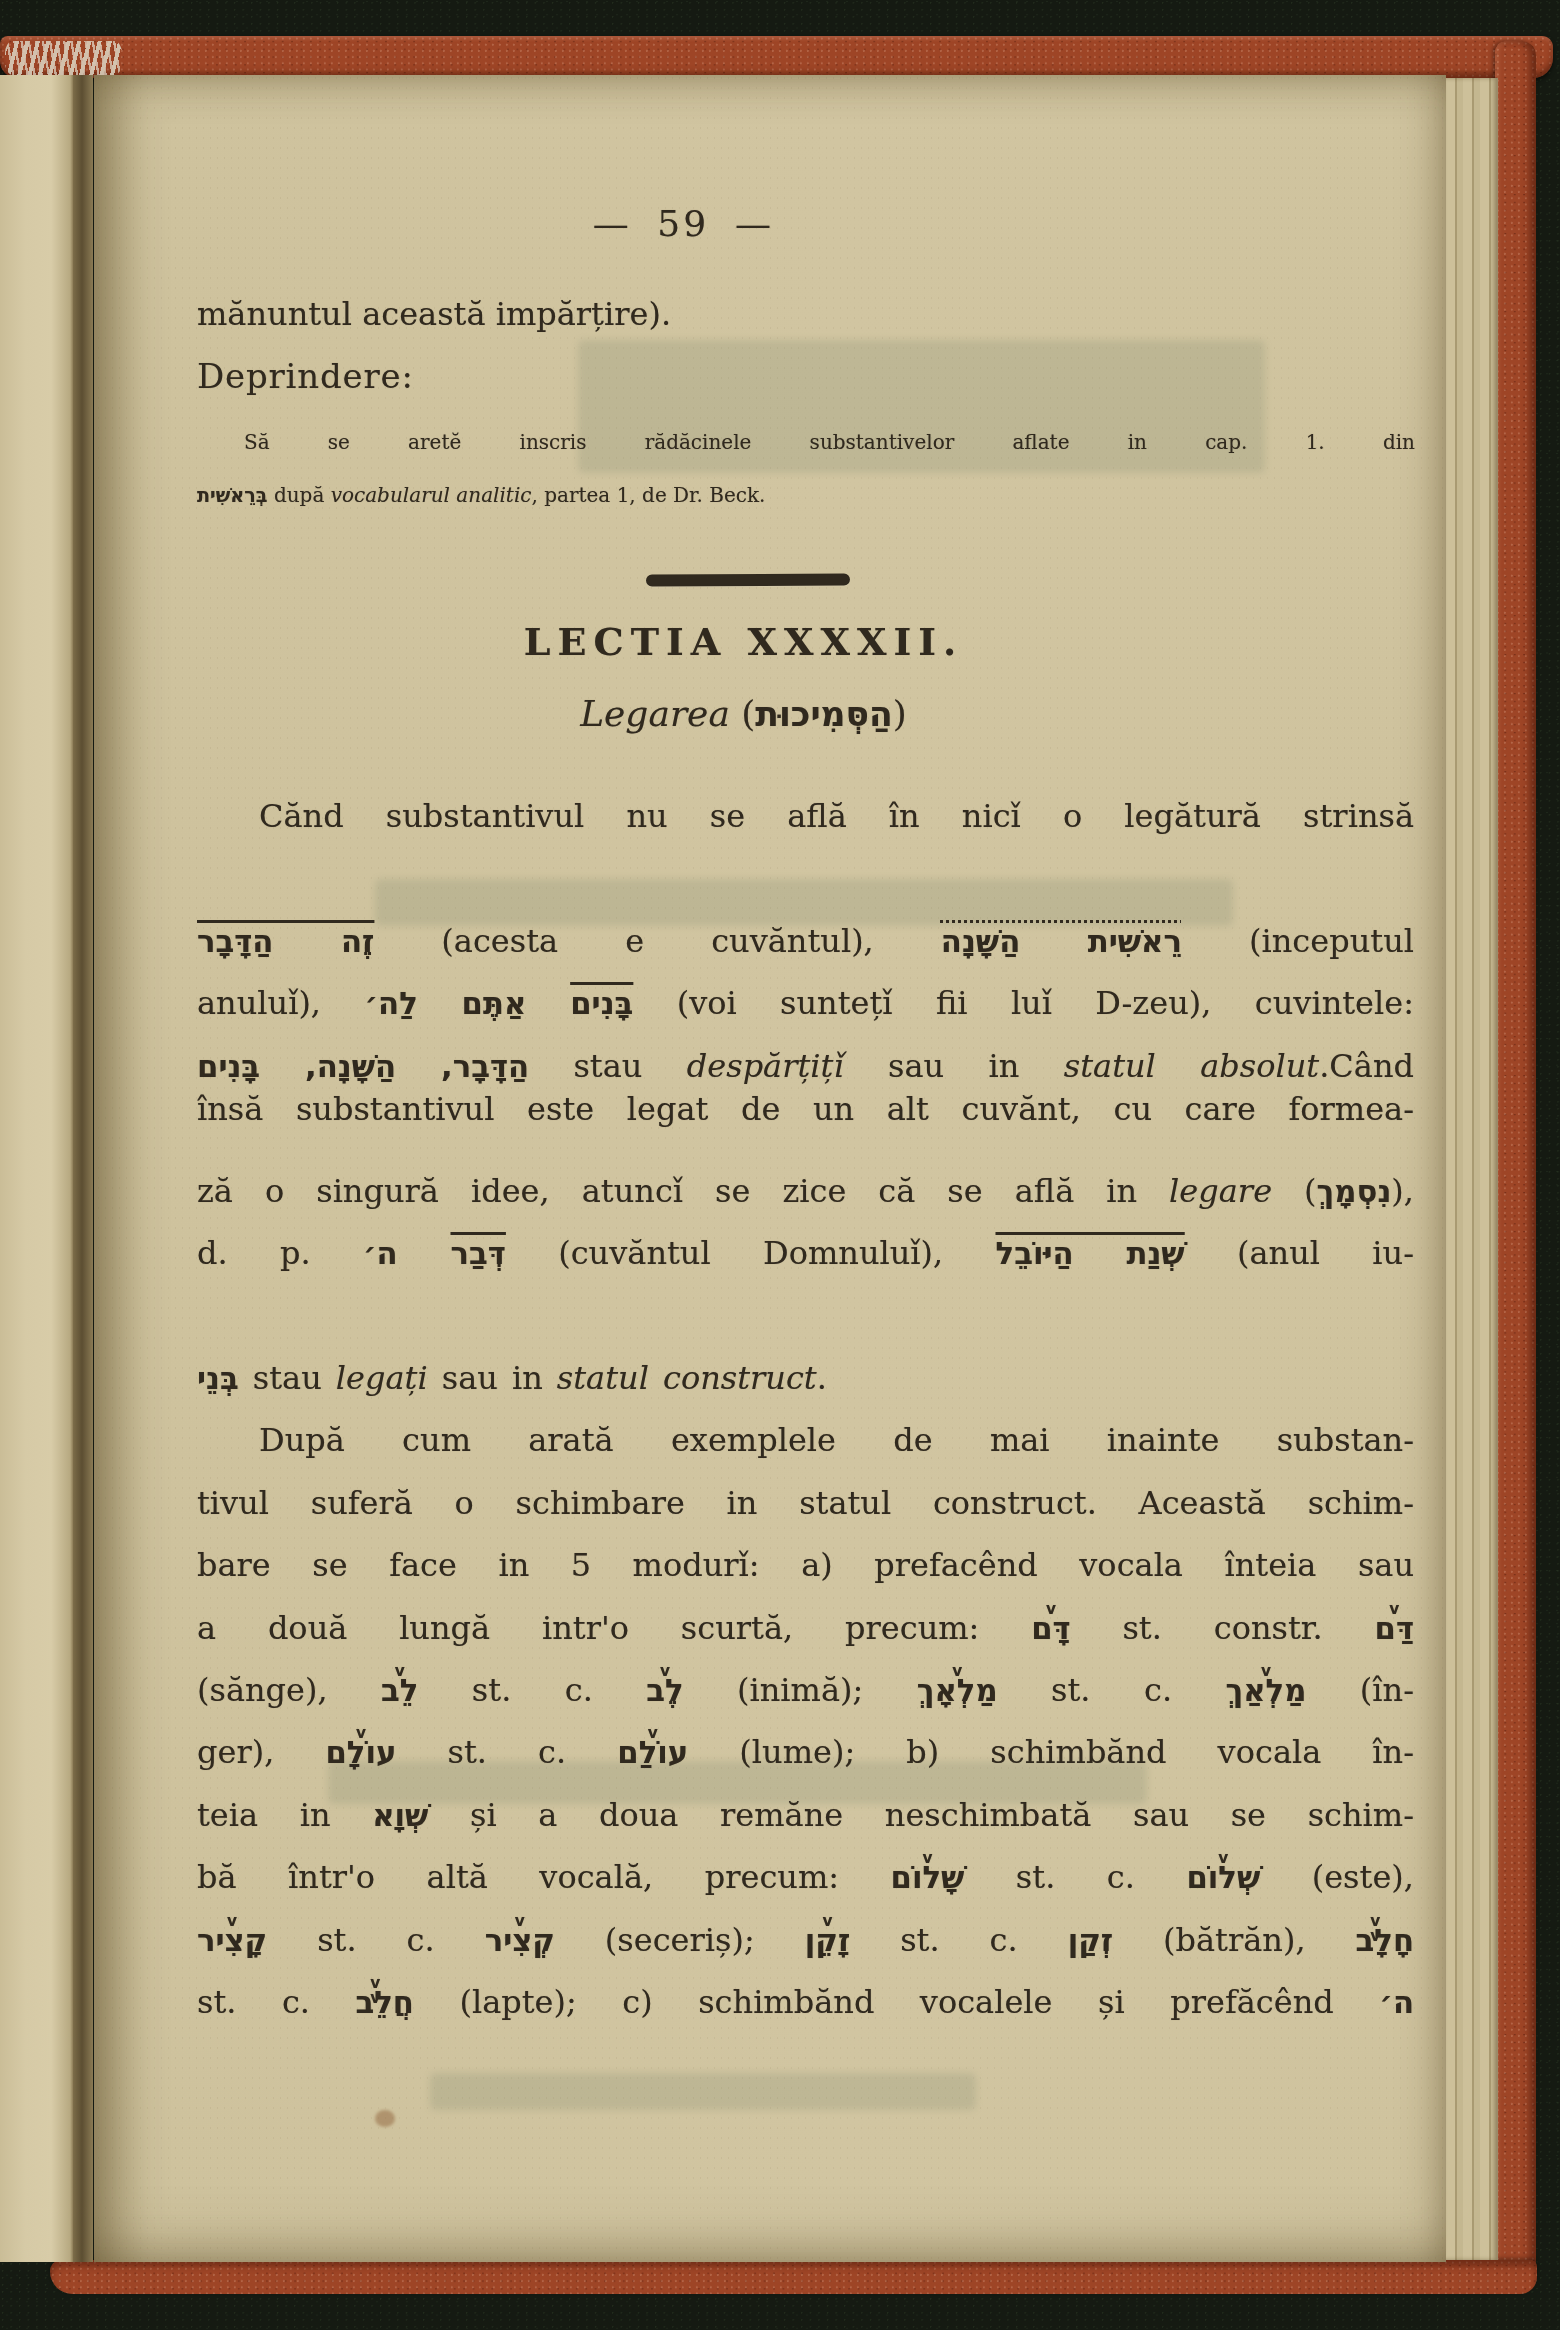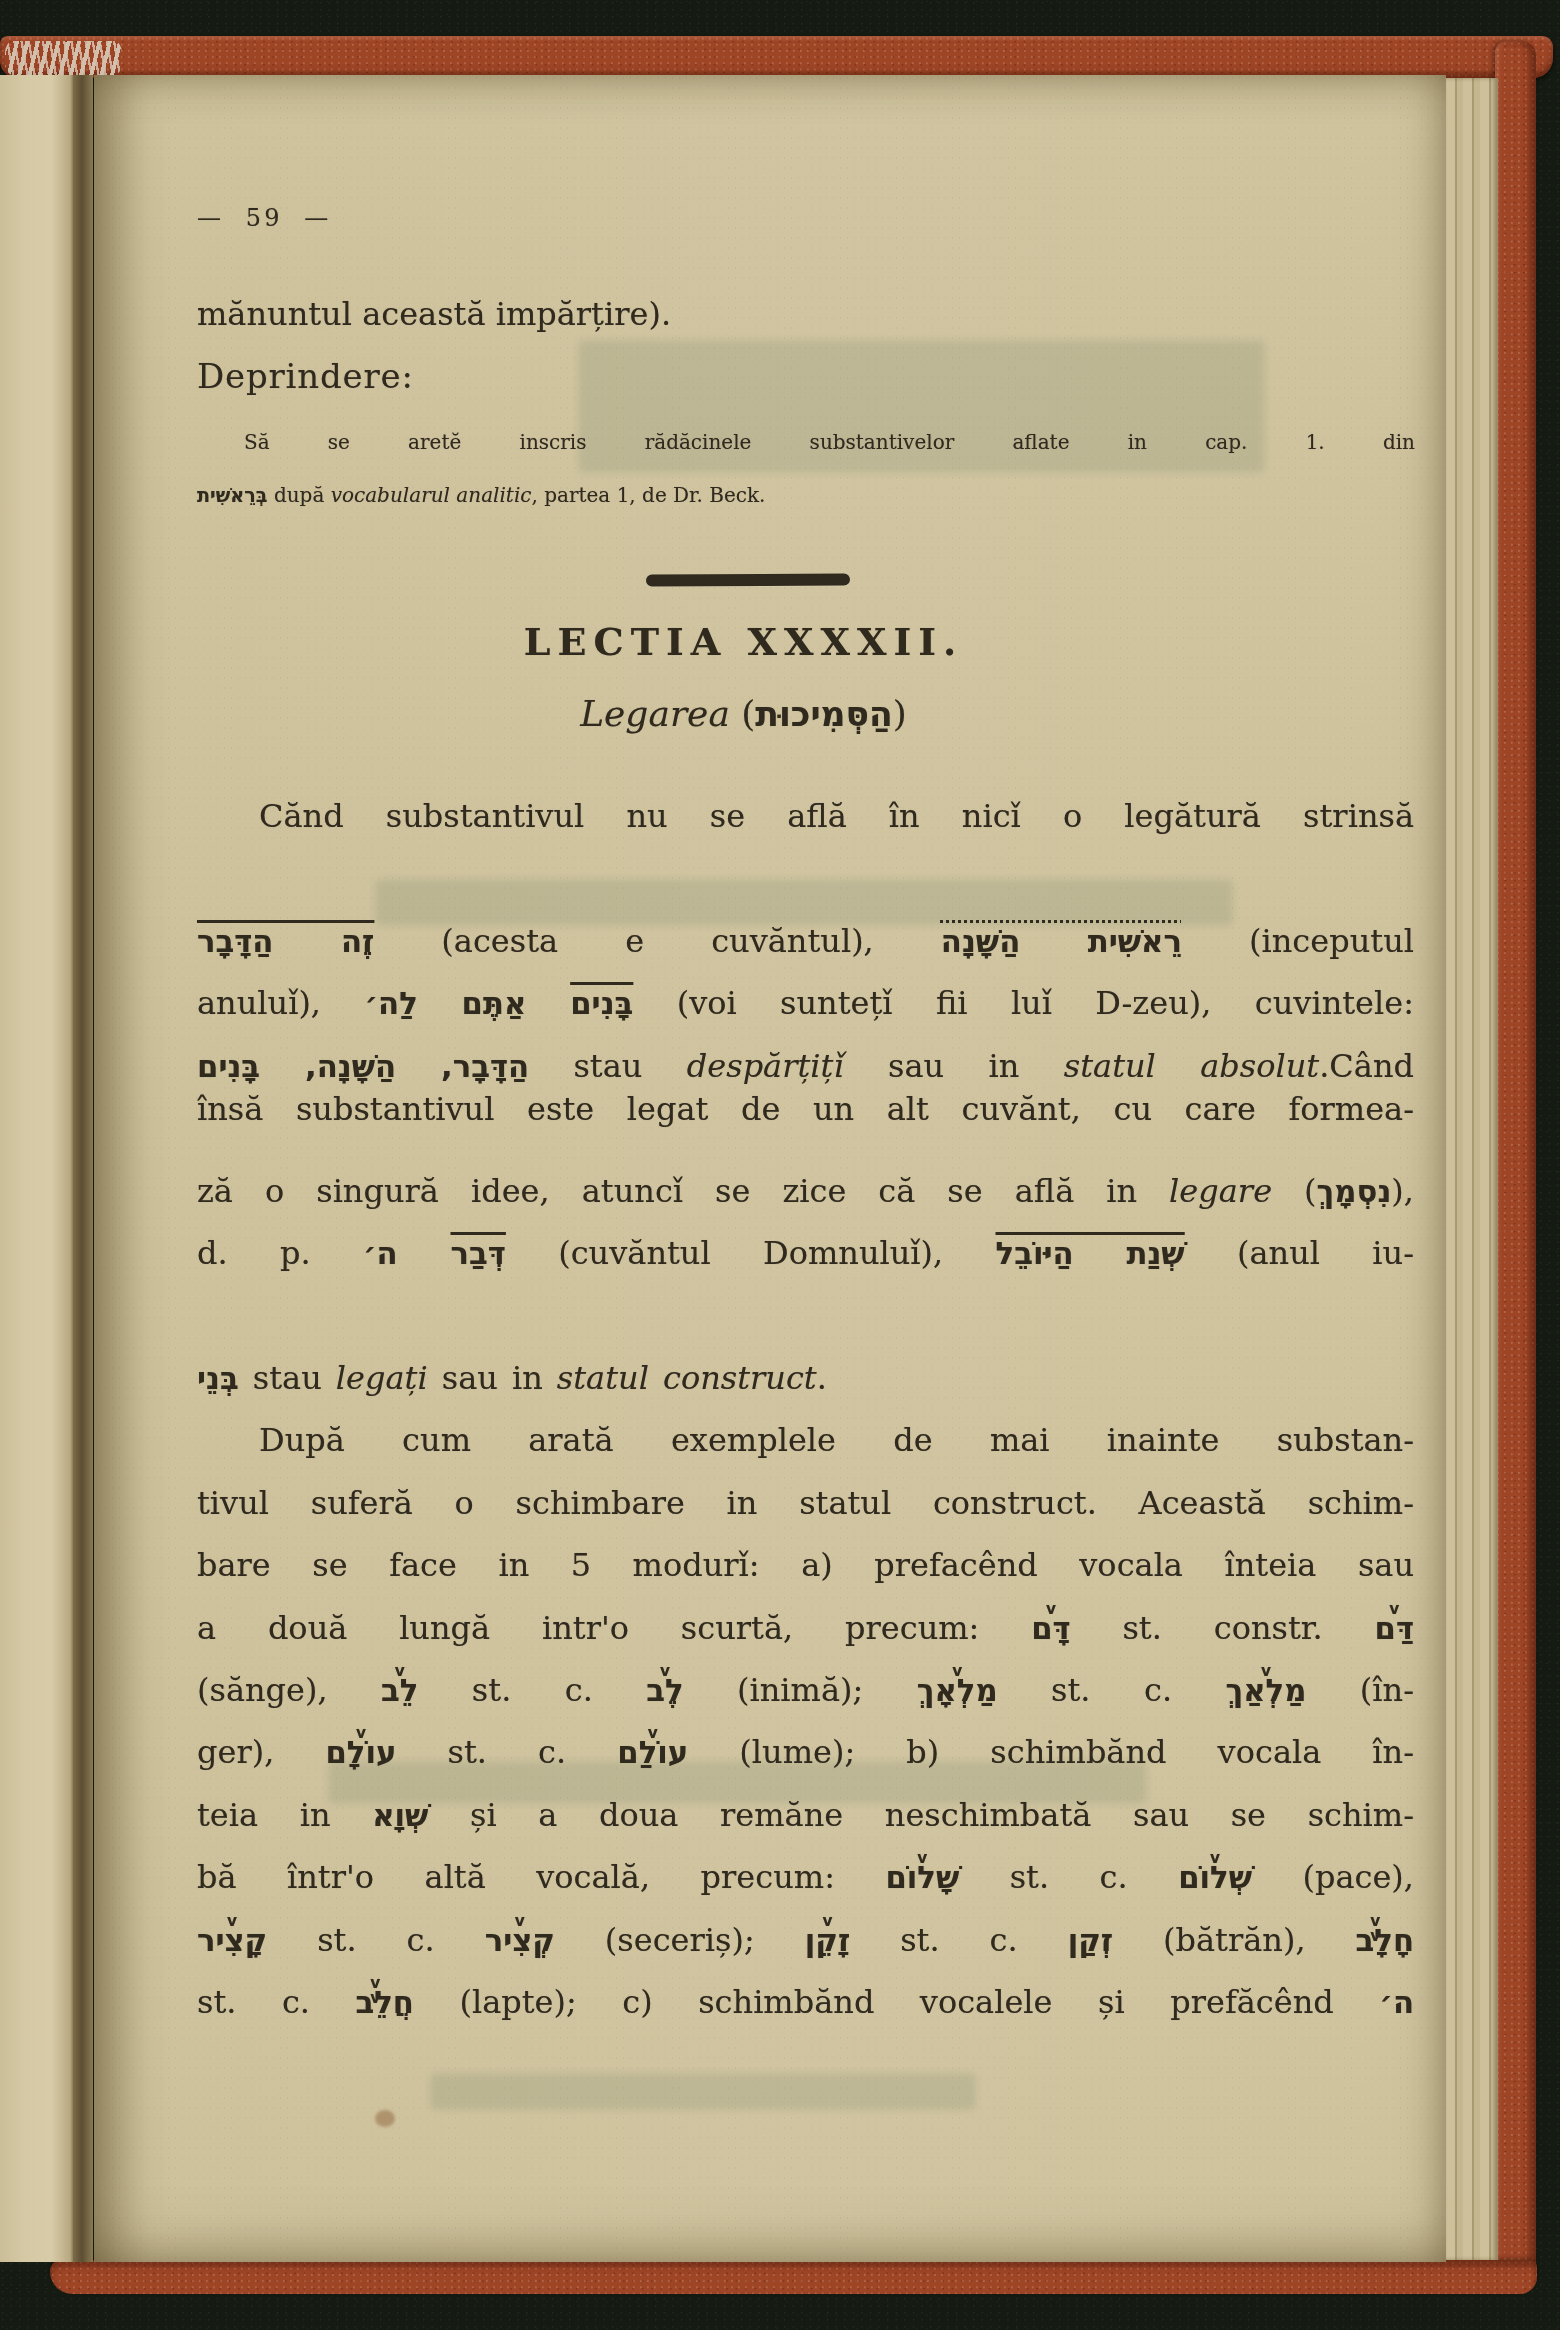--- a/index.html
+++ b/index.html
@@ -44,22 +44,22 @@
     color:var(--c-ink,#30291e);}
   .page-stack{position:absolute;left:1446px;top:78px;width:52px;height:2182px;
     background:repeating-linear-gradient(90deg,#cdc09a 0 9.4px,#a99a72 9.4px 11px,#c4b790 11px 17px);
     box-shadow:inset -3.1px 0 4.7px rgba(60,40,15,.4);}
   
   .ghost{position:absolute;background:rgba(95,115,85,.16);filter:blur(3.9px);border-radius:6.2px;}
   .stain{position:absolute;left:281px;top:2035px;width:20px;height:17px;border-radius:50%;
     background:#8a5b33;opacity:.45;filter:blur(1.6px);}
   
   .page *{line-height:1.0;}
-  .pageno{position:absolute;left:103px;top:131px;width:577px;text-align:left;
-    font-size:24px;letter-spacing:3.1px;word-spacing:11px;}
+  .pageno{position:absolute;left:103px;top:131px;width:577px;text-align:right;
+    font-size:36px;letter-spacing:3.1px;word-spacing:11px;}
   .t-line{position:absolute;left:103px;width:1217px;font-size:32px;white-space:nowrap;}
   .cont-line{top:223px;}
   .deprindere{top:284px;font-size:34px;letter-spacing:0.8px;}
   .small-line{position:absolute;left:103px;width:1217px;font-size:20px;}
   .small1{top:357px;left:150px;width:1171px;text-align:justify;text-align-last:justify;}
   .small2{top:410px;white-space:nowrap;}
   .rule{position:absolute;left:552px;top:499px;width:204px;height:11.7px;border-radius:6.2px;
     background:var(--c-ink,#30291e);box-shadow:0 0.8px 0 rgba(255,255,255,.15);transform:rotate(-.3deg);}
   .lectia{position:absolute;left:103px;top:548px;width:1093px;text-align:center;
     font-size:38px;font-weight:bold;letter-spacing:7px;}
@@ -122,19 +122,19 @@
         <div class="bline" style="top: 1100px;"><span class="s-r">ză o singură idee, atuncǐ se zice că se află in </span><span class="s-i">legare</span><span class="s-r"> (</span><span class="s-h">נִסְמָךְ</span><span class="s-r">),</span></div>
         <div class="bline" style="top: 1162px;"><span class="s-r">d. p. </span><span class="s-h o-s">דְּבַר</span><span class="s-h"> ה׳</span><span class="s-r"> (cuvăntul Domnuluǐ), </span><span class="s-h o-s">שְׁנַת הַיּוֹבֵל</span><span class="s-r"> (anul iu-</span></div>
         <div class="bline left" style="top: 1287px;"><span class="s-h">בְּנֵי</span><span class="s-r"> stau </span><span class="s-i">legați</span><span class="s-r"> sau in </span><span class="s-i">statul construct</span><span class="s-r">.</span></div>
         <div class="bline ind" style="top: 1349px;"><span class="s-r">După cum arată exemplele de mai inainte substan-</span></div>
         <div class="bline" style="top: 1412px;"><span class="s-r">tivul suferă o schimbare in statul construct. Această schim-</span></div>
         <div class="bline" style="top: 1474px;"><span class="s-r">bare se face in 5 modurǐ: a) prefacênd vocala înteia sau</span></div>
         <div class="bline" style="top: 1537px;"><span class="s-r">a două lungă intr'o scurtă, precum: </span><span class="s-h m1">דָּם</span><span class="s-r"> st. constr. </span><span class="s-h m1">דַּם</span></div>
         <div class="bline" style="top: 1599px;"><span class="s-r">(sănge), </span><span class="s-h m1">לֵב</span><span class="s-r"> st. c. </span><span class="s-h m1">לֶב</span><span class="s-r"> (inimă); </span><span class="s-h m1">מַלְאָךְ</span><span class="s-r"> st. c. </span><span class="s-h m1">מַלְאַךְ</span><span class="s-r"> (în-</span></div>
         <div class="bline" style="top: 1661px;"><span class="s-r">ger), </span><span class="s-h m1">עוֹלָם</span><span class="s-r"> st. c. </span><span class="s-h m1">עוֹלַם</span><span class="s-r"> (lume); b) schimbănd vocala în-</span></div>
         <div class="bline" style="top: 1724px;"><span class="s-r">teia in </span><span class="s-h">שְׁוָא</span><span class="s-r"> și a doua remăne neschimbată sau se schim-</span></div>
-        <div class="bline" style="top: 1786px;"><span class="s-r">bă într'o altă vocală, precum: </span><span class="s-h m1">שָׁלוֹם</span><span class="s-r"> st. c. </span><span class="s-h m1">שְׁלוֹם</span><span class="s-r"> (pace),</span></div>
+        <div class="bline" style="top: 1786px;"><span class="s-r">bă într'o altă vocală, precum: </span><span class="s-h m1">שָׁלוֹם</span><span class="s-r"> st. c. </span><span class="s-h m1">שְׁלוֹם</span><span class="s-r"> (este),</span></div>
         <div class="bline" style="top: 1849px;"><span class="s-h m1">קָצִיר</span><span class="s-r"> st. c. </span><span class="s-h m1">קְצִיר</span><span class="s-r"> (seceriș); </span><span class="s-h m1">זָקֵן</span><span class="s-r"> st. c. </span><span class="s-h">זְקַן</span><span class="s-r"> (bătrăn), </span><span class="s-h m2">חָלָב</span></div>
         <div class="bline" style="top: 1911px;"><span class="s-r">st. c. </span><span class="s-h m2">חֲלֵב</span><span class="s-r"> (lapte); c) schimbănd vocalele și prefăcênd </span><span class="s-h">ה׳</span></div>
       </div>
   </div>
 </div>
 
 
 </body></html>

